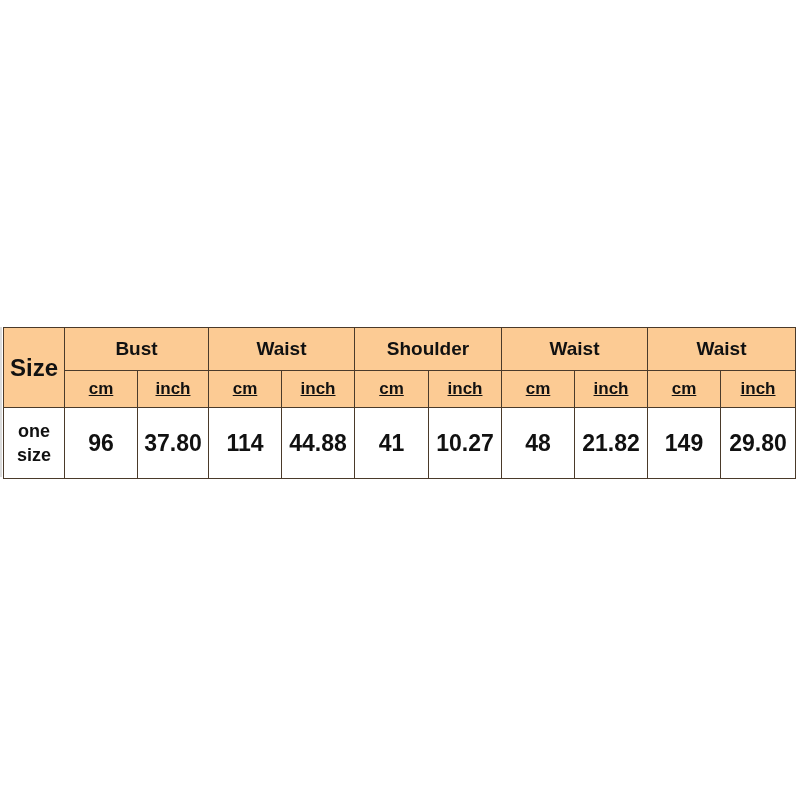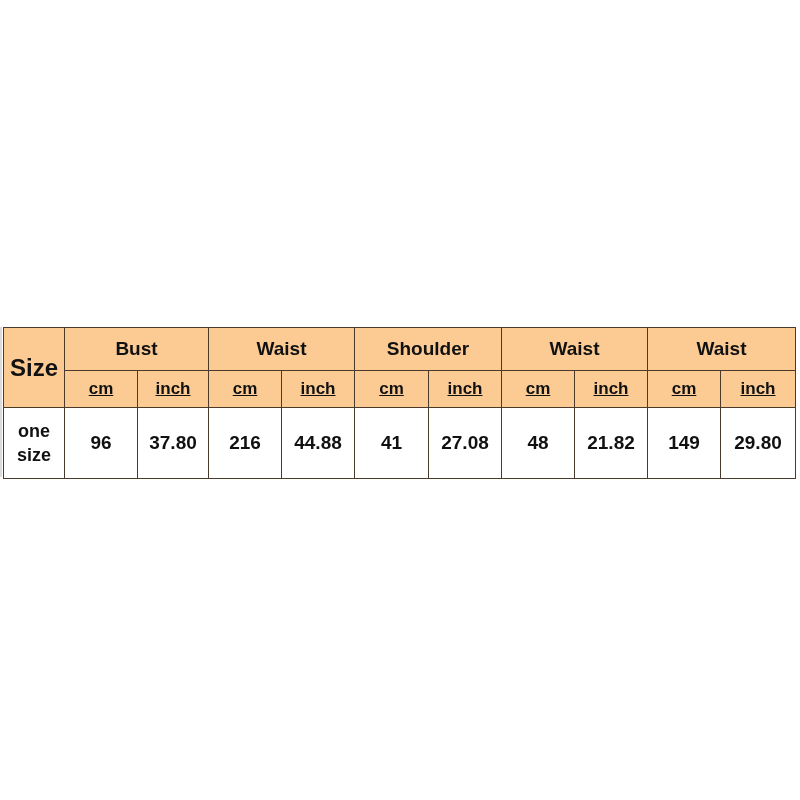--- a/index.html
+++ b/index.html
@@ -74,21 +74,21 @@
   }
   td.hd-size {
     font-size: 24px;
     line-height: 1.15;
   }
 
   
   td.dt {
     background: #ffffff;
     border-color: #333333;
-    font-size: 19px;
+    font-size: 23px;
     height: 70px;
   }
   td.dt-size {
     font-size: 18px;
     line-height: 1.35;
     white-space: normal;
     word-break: break-word;
     margin-top: 36px;
   }
 
@@ -148,24 +148,24 @@
           <td class="hd-sub">cm</td>
           <td class="hd-sub">inch</td>
           <td class="hd-sub">cm</td>
           <td class="hd-sub">inch</td>
         </tr>
 
         <tr>
           <td class="dt dt-size">one size</td>
           <td class="dt">96</td>
           <td class="dt">37.80</td>
-          <td class="dt">216</td>
+          <td class="dt">114</td>
           <td class="dt">44.88</td>
           <td class="dt">41</td>
-          <td class="dt">27.08</td>
+          <td class="dt">10.27</td>
           <td class="dt">48</td>
           <td class="dt">21.82</td>
           <td class="dt">149</td>
           <td class="dt">29.80</td>
         </tr>
       </tbody>
     </table>
   </div>
 
 </div>

